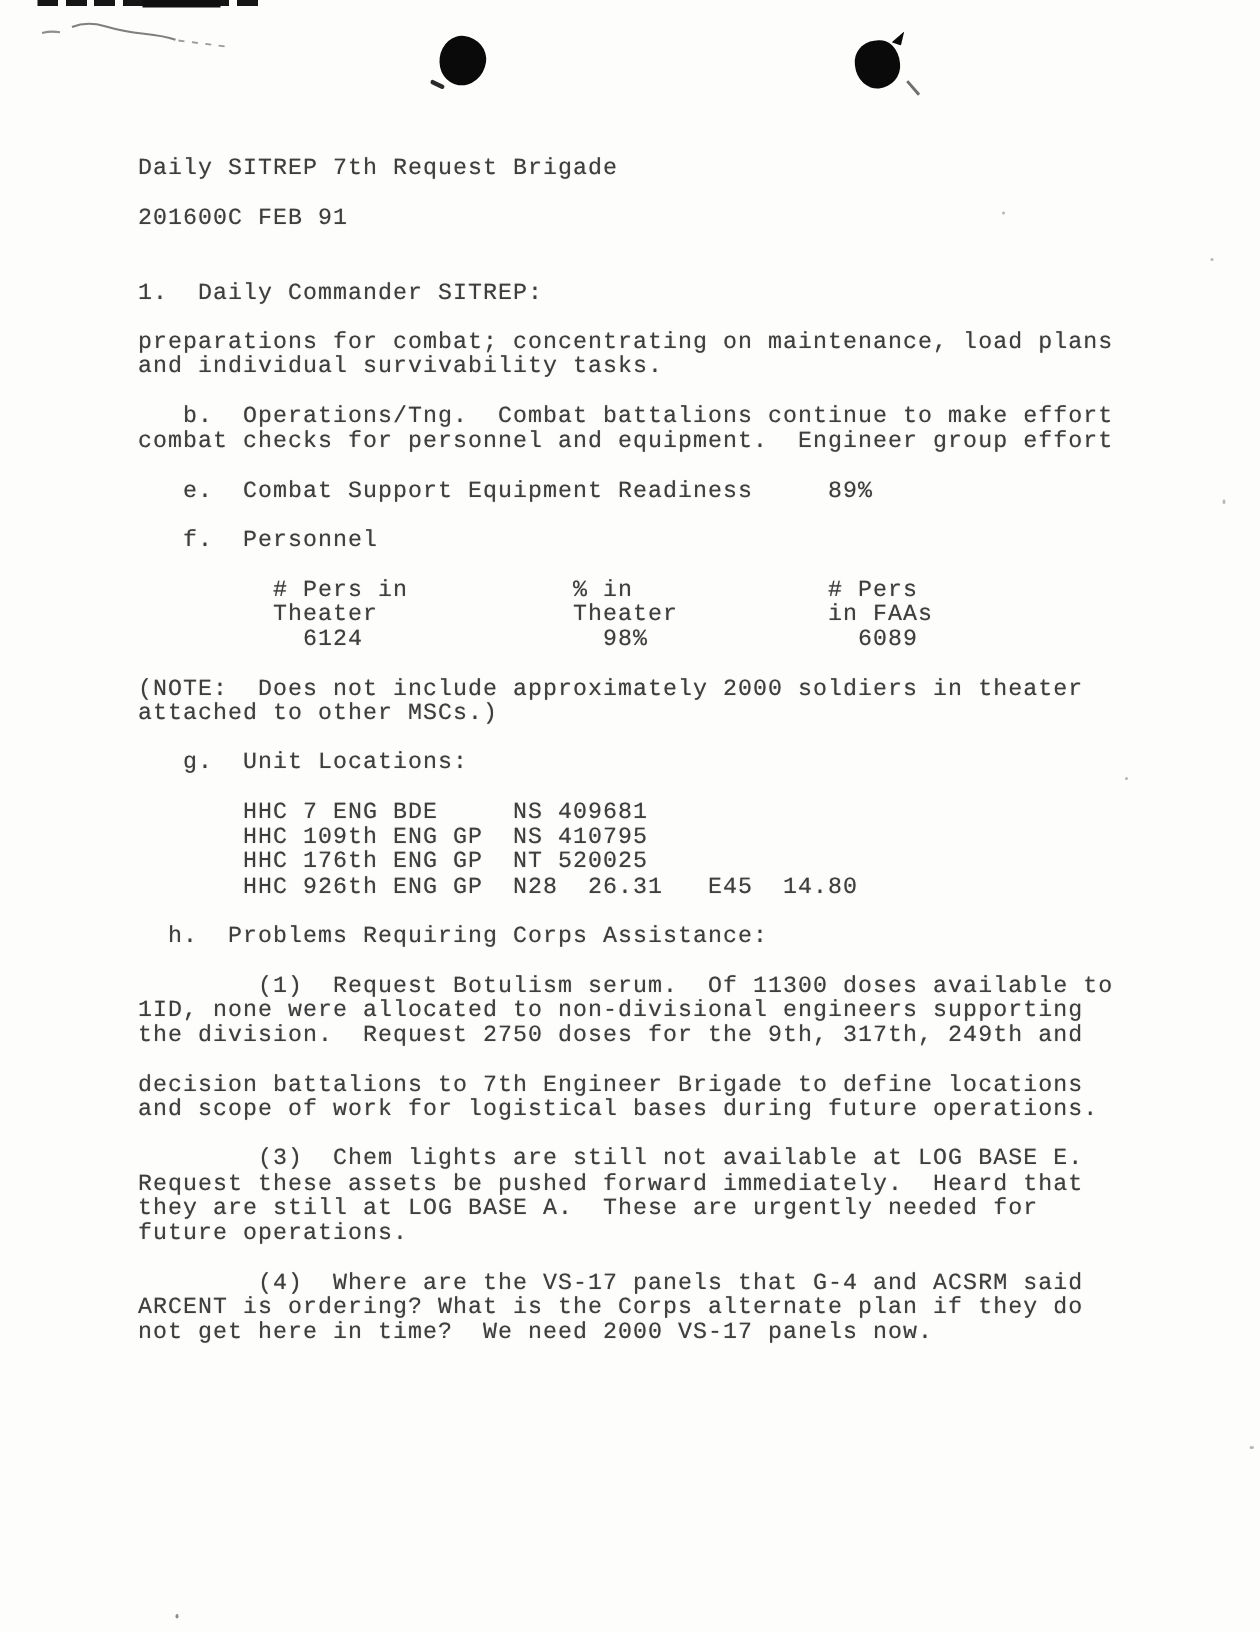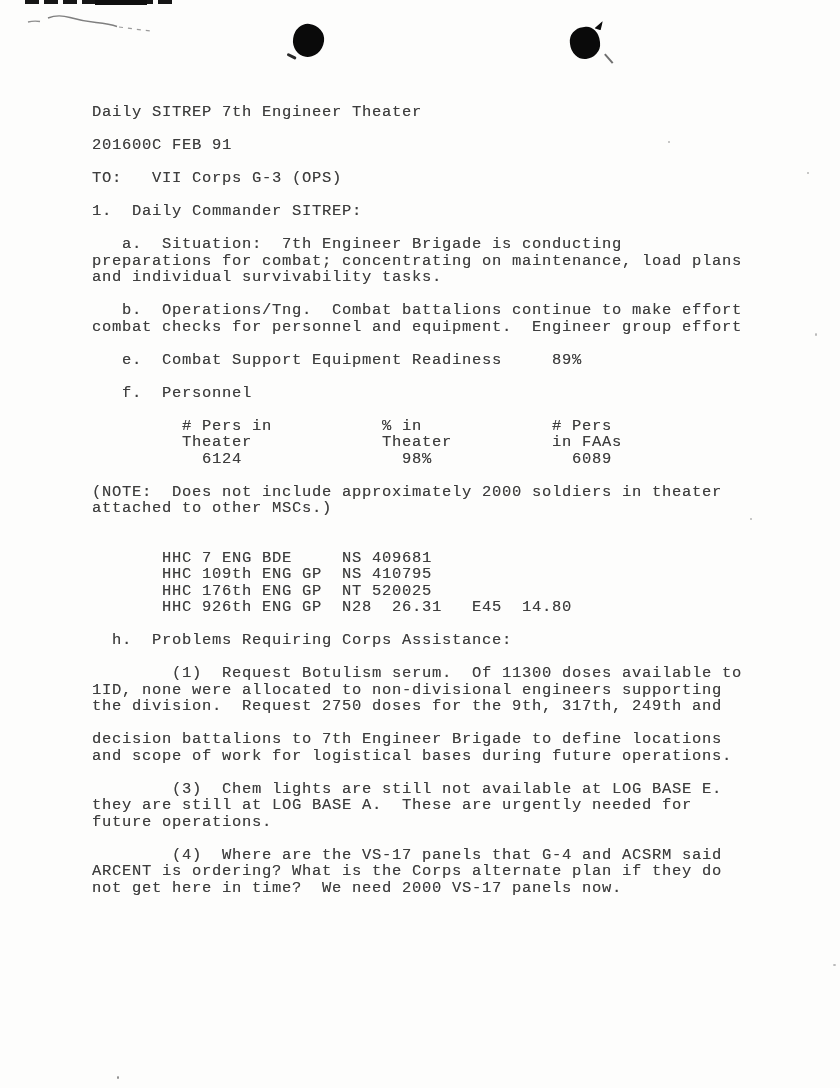--- a/index.html
+++ b/index.html
@@ -128,62 +128,62 @@
   <div class="punch punch-right"></div>
 
   <div class="speck s1"></div>
   <div class="speck s2"></div>
   <div class="speck s3"></div>
   <div class="speck s4"></div>
   <div class="speck s5"></div>
   <div class="speck s6"></div>
 
   <div class="doc" id="doc">
-      <div class="line">Daily SITREP 7th Engineer Theater</div>
+      <div class="line">Daily SITREP 7th Request Brigade</div>
       <div class="line"></div>
       <div class="line">201600C FEB 91</div>
       <div class="line"></div>
-      <div class="line">TO:   VII Corps G-3 (OPS)</div>
       <div class="line"></div>
       <div class="line">1.  Daily Commander SITREP:</div>
       <div class="line"></div>
-      <div class="line">   a.  Situation:  7th Engineer Brigade is conducting</div>
       <div class="line">preparations for combat; concentrating on maintenance, load plans</div>
       <div class="line">and individual survivability tasks.</div>
       <div class="line"></div>
       <div class="line">   b.  Operations/Tng.  Combat battalions continue to make effort</div>
       <div class="line">combat checks for personnel and equipment.  Engineer group effort</div>
       <div class="line"></div>
       <div class="line">   e.  Combat Support Equipment Readiness     89%</div>
       <div class="line"></div>
       <div class="line">   f.  Personnel</div>
       <div class="line"></div>
       <div class="line">         # Pers in           % in             # Pers</div>
       <div class="line">         Theater             Theater          in FAAs</div>
       <div class="line">           6124                98%              6089</div>
       <div class="line"></div>
       <div class="line">(NOTE:  Does not include approximately 2000 soldiers in theater</div>
       <div class="line">attached to other MSCs.)</div>
       <div class="line"></div>
+      <div class="line">   g.  Unit Locations:</div>
       <div class="line"></div>
       <div class="line">       HHC 7 ENG BDE     NS 409681</div>
       <div class="line">       HHC 109th ENG GP  NS 410795</div>
       <div class="line">       HHC 176th ENG GP  NT 520025</div>
       <div class="line">       HHC 926th ENG GP  N28  26.31   E45  14.80</div>
       <div class="line"></div>
       <div class="line">  h.  Problems Requiring Corps Assistance:</div>
       <div class="line"></div>
       <div class="line">        (1)  Request Botulism serum.  Of 11300 doses available to</div>
       <div class="line">1ID, none were allocated to non-divisional engineers supporting</div>
       <div class="line">the division.  Request 2750 doses for the 9th, 317th, 249th and</div>
       <div class="line"></div>
       <div class="line">decision battalions to 7th Engineer Brigade to define locations</div>
       <div class="line">and scope of work for logistical bases during future operations.</div>
       <div class="line"></div>
       <div class="line">        (3)  Chem lights are still not available at LOG BASE E.</div>
+      <div class="line">Request these assets be pushed forward immediately.  Heard that</div>
       <div class="line">they are still at LOG BASE A.  These are urgently needed for</div>
       <div class="line">future operations.</div>
       <div class="line"></div>
       <div class="line">        (4)  Where are the VS-17 panels that G-4 and ACSRM said</div>
       <div class="line">ARCENT is ordering? What is the Corps alternate plan if they do</div>
       <div class="line">not get here in time?  We need 2000 VS-17 panels now.</div>
     </div>
 
 </div>
 

